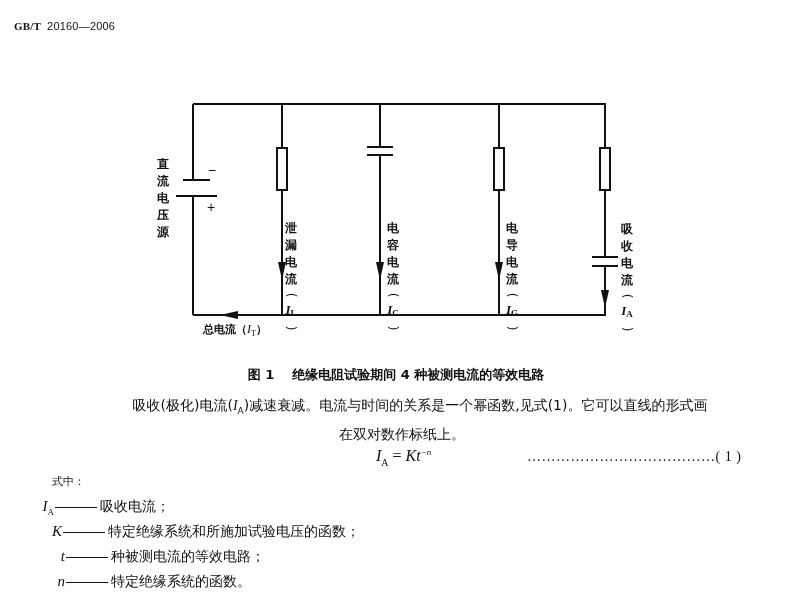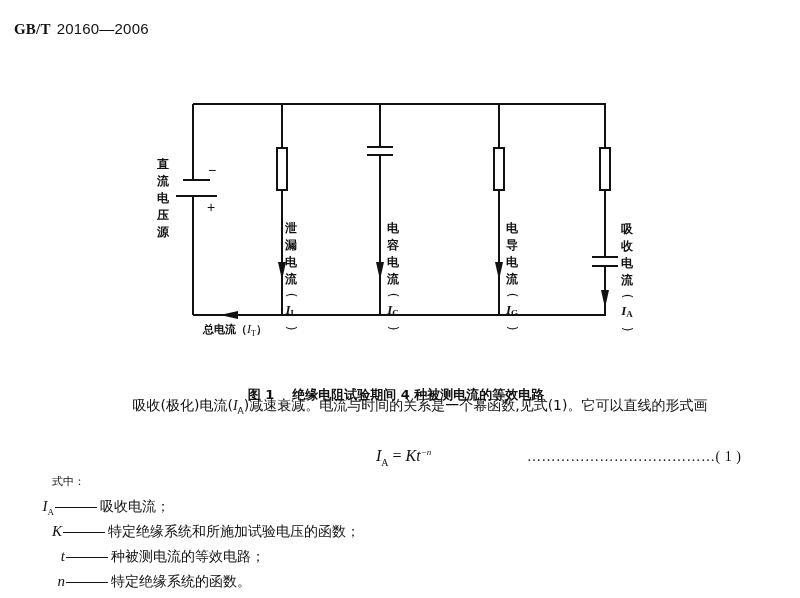--- a/index.html
+++ b/index.html
@@ -1,34 +1,34 @@
 <!DOCTYPE html>
 <html><head>
 <meta charset="utf-8">
 <style>
   html, body { margin: 0; padding: 0; background: #ffffff; }
   body { width: 800px; height: 598px; position: relative; overflow: hidden;
          font-family: "DejaVu Serif", "Liberation Serif", serif; color: #111; }
   .abs { position: absolute; }
-  .std-code { left: 14px; top: 20px; font-size: 15px; font-weight: bold; letter-spacing: 0.2px; }
+  .std-code { left: 14px; top: 20px; font-size: 11px; font-weight: bold; letter-spacing: 0.2px; }
   .std-code .b { font-family: "Liberation Serif", serif; font-weight: bold; }
   .std-code .n { font-family: "Liberation Sans", sans-serif; font-weight: normal; margin-left: 6px; }
   svg.circuit { position: absolute; left: 0; top: 0; }
   .vlabel { position: absolute; font-family: "DejaVu Sans", sans-serif; font-size: 12px; font-weight: bold;
             line-height: 17px; width: 14px; text-align: center; }
   .vlabel .ch { display: block; }
   .vlabel .par { display: block; transform: rotate(90deg); font-weight: normal; font-size: 12px; line-height: 14px; }
   .vlabel .sym { display: block; font-family: "Liberation Serif", serif; font-style: italic; font-weight: bold; font-size: 13px; line-height: 16px; white-space: nowrap; }
   .vlabel .sym sub { font-style: normal; font-size: 9px; vertical-align: -2px; }
   .sign { position: absolute; font-family: "Liberation Sans", sans-serif; font-size: 14px; }
   .total-label { left: 203px; top: 322px; font-family: "DejaVu Sans", sans-serif; font-size: 11px; font-weight: bold; }
   .total-label .sym { font-family: Liberation Serif, serif; font-style: italic; font-weight: normal; font-size: 12px; }
   .total-label .sym sub { font-style: normal; font-size: 8px; }
   .caption { left: 0; width: 792px; top: 366px; text-align: center; font-family: "DejaVu Sans", sans-serif;
-             font-size: 13px; font-weight: bold; margin-top: 20px; }
+             font-size: 13px; font-weight: bold; }
   .caption .num { margin-right: 18px; }
   .para { left: 14px; width: 776px; font-family: "DejaVu Sans", sans-serif; font-size: 14px; line-height: 23px; text-align: center; }
   .para .ind { display: inline-block; width: 36px; }
   .para .sym { font-family: "Liberation Serif", serif; font-style: italic; }
   .para sub { font-style: normal; font-size: 9px; }
   .formula { left: 376px; top: 447px; font-family: "Liberation Serif", serif; font-size: 16px; }
   .formula .it { font-style: italic; }
   .formula sub { font-style: normal; font-size: 10px; }
   .formula sup { font-style: italic; font-size: 9px; }
   .eqno { left: 527px; top: 449px; font-family: "Liberation Serif", serif; font-size: 14px; letter-spacing: 0.5px; }
@@ -143,20 +143,21 @@
 <div class="abs total-label">
   <span>总电流（</span><span class="sym"><span>I</span><sub>T</sub></span><span>）</span>
 </div>
 
 <div class="abs caption">
   <span class="num">图 1</span><span>绝缘电阻试验期间 4 种被测电流的等效电路</span>
 </div>
 
 <div class="abs para" style="top:394px;">
   <span class="ind"></span><span>吸收(极化)电流(</span><span class="sym">I</span><sub>A</sub><span>)减速衰减。电流与时间的关系是一个幂函数,见式(1)。它可以直线的形式画</span><br>
+  <span>在双对数作标纸上。</span>
 </div>
 
 <div class="abs formula">
   <span class="it">I</span><sub>A</sub><span style="white-space:pre"> = </span><span class="it">K</span><span class="it">t</span><sup>−n</sup>
 </div>
 <div class="abs eqno">
   <span>…………………………………</span><span>( 1 )</span>
 </div>
 
 <div class="abs where">式中：</div>

